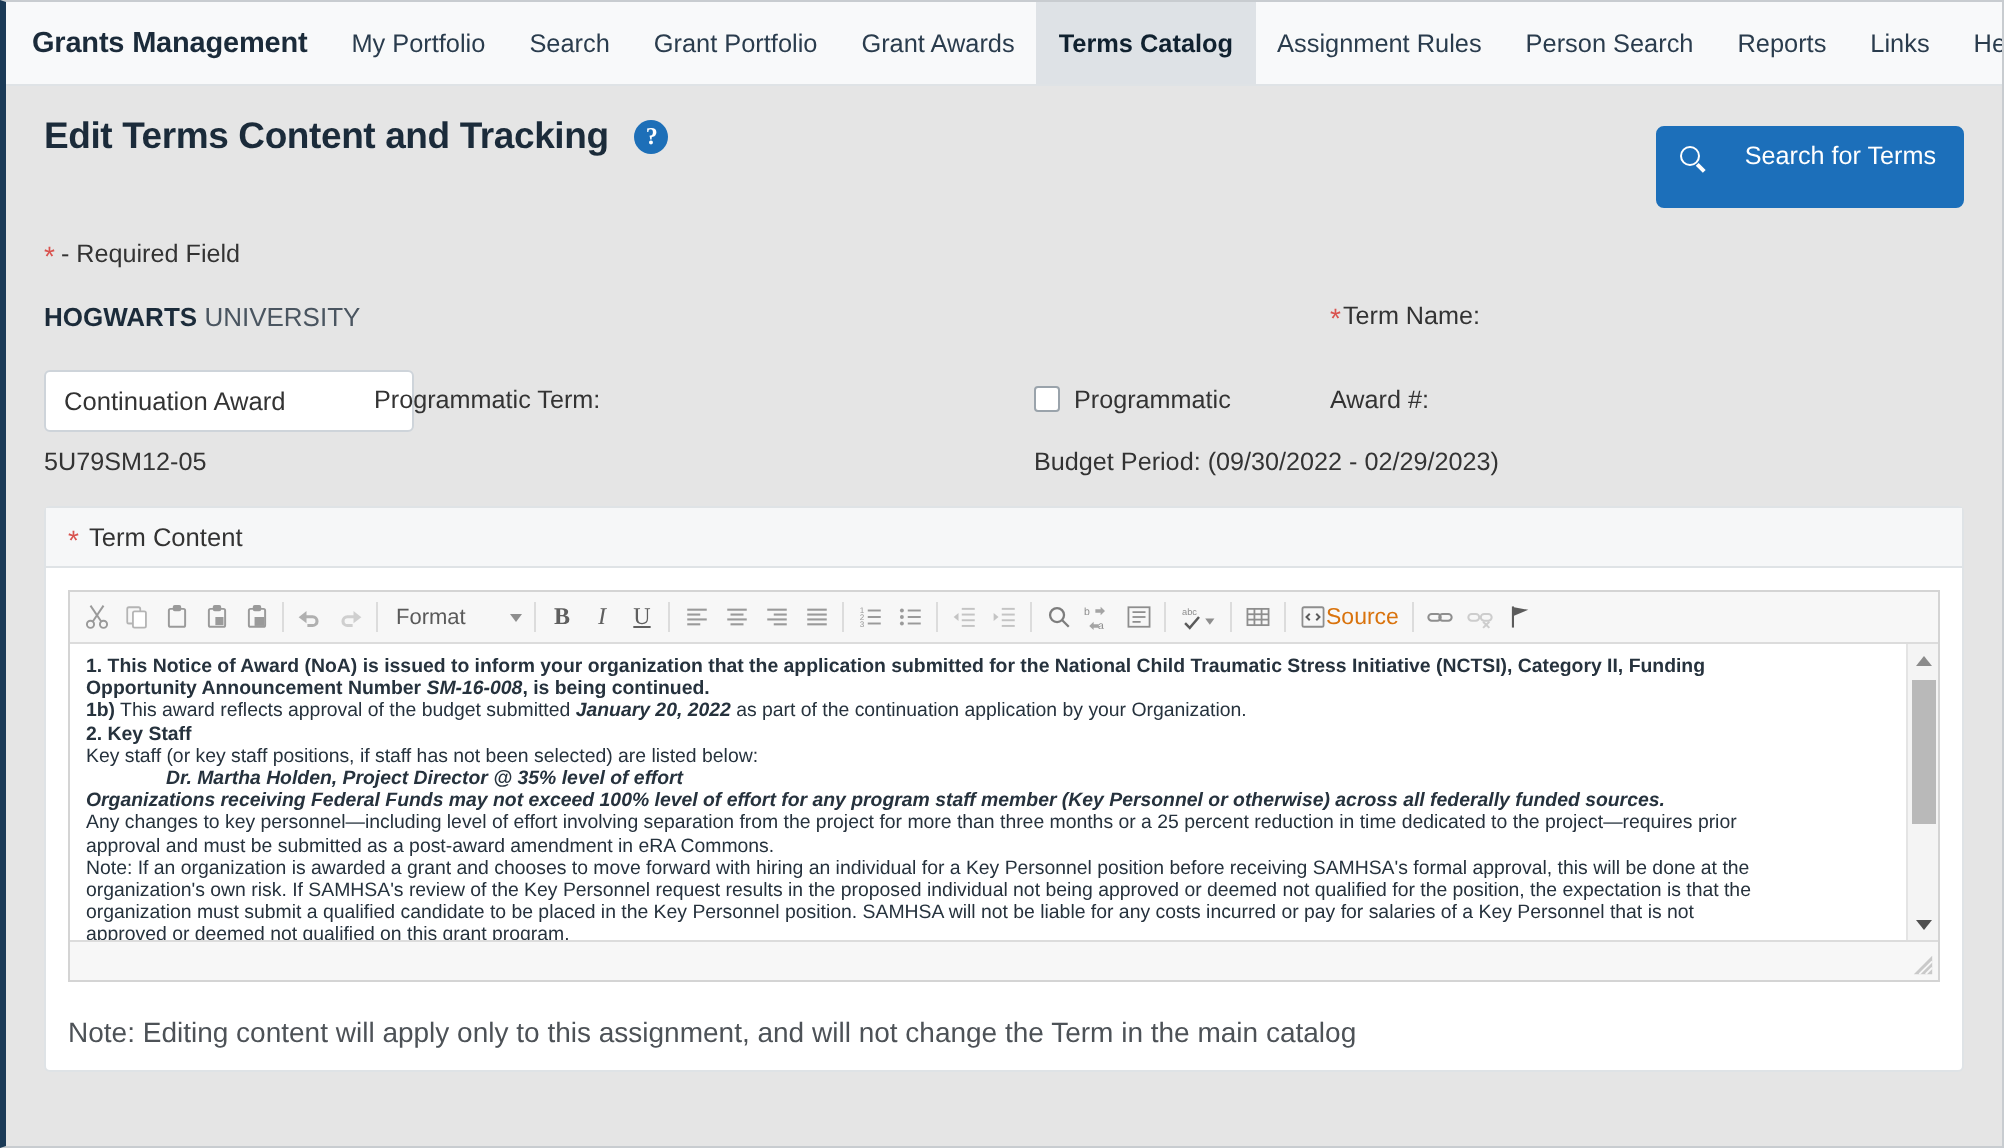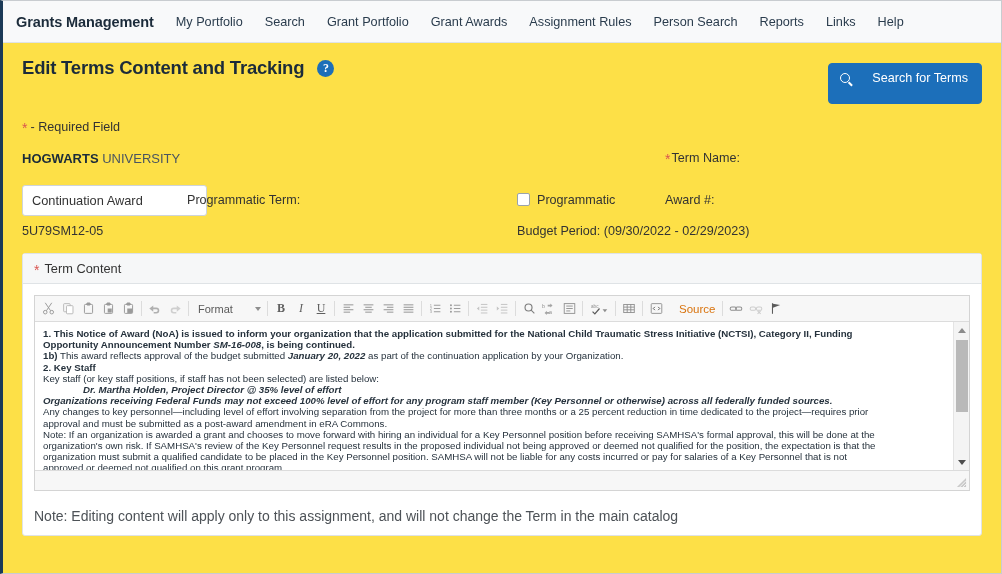--- a/index.html
+++ b/index.html
@@ -8,21 +8,21 @@
     width:1002px; height:574px;
     font-family:"Liberation Sans", sans-serif;
     background:#ffffff;
     color:#212529;
     overflow:hidden;
   }
   .app-frame {
     width:1002px; height:574px;
     border:1px solid #c8ccd0;
     border-left:3px solid #1b3a57;
-    background:#fde047;
+    background:#e5e5e5;
     position:relative;
     overflow:hidden;
   }
 
   
   .topnav {
     height:42px;
     background:#f8f9fa;
     border-bottom:1px solid #dfe3e6;
     display:flex;
@@ -164,21 +164,21 @@
     padding:1px 3px 1px 6px;
     cursor:pointer; flex:none; min-width:72px;
     justify-content:space-between;
   }
   .caret-dn {
     width:0;height:0;border-left:3.5px solid transparent;
     border-right:3.5px solid transparent;border-top:4px solid #8e8e8e;
     display:inline-block;
   }
   .tb-source {
-    display:flex;align-items:center;gap:16px;
+    display:flex;align-items:center;gap:0;
     padding:0 4px; cursor:pointer; flex:none;justify-content:space-between;
   }
   .tb-source-txt { font-size:11.5px; color:#d9730d; }
 
   .edit-area {
     position:relative;
     height:148px;
     overflow:hidden;
     background:#fff;
   }
@@ -255,20 +255,21 @@
 <body>
 
 <div class="app-frame">
 
   <div class="topnav">
     <div class="brand">Grants Management</div>
     <div class="navitem">My Portfolio</div>
     <div class="navitem">Search</div>
     <div class="navitem">Grant Portfolio</div>
     <div class="navitem">Grant Awards</div>
+    <div class="navitem active">Terms Catalog</div>
     <div class="navitem">Assignment Rules</div>
     <div class="navitem">Person Search</div>
     <div class="navitem">Reports</div>
     <div class="navitem">Links</div>
     <div class="navitem">Help</div>
   </div>
 
   <div class="page">
 
     <div class="titlerow">

